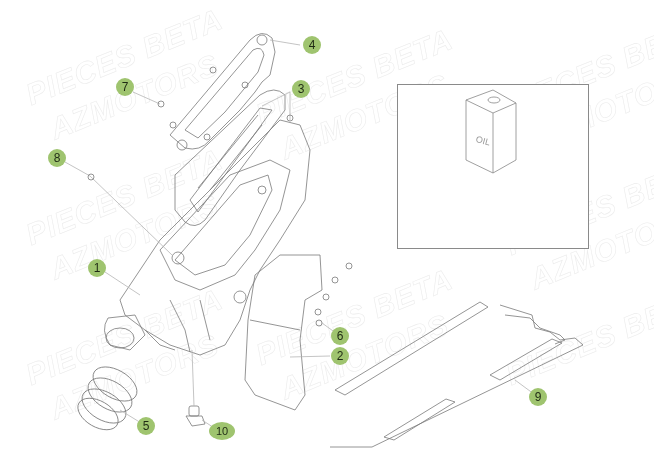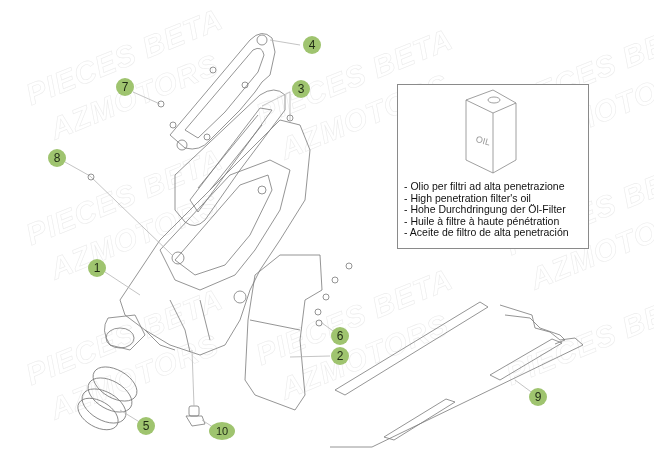--- a/index.html
+++ b/index.html
@@ -122,27 +122,20 @@
   </svg>
 
   <div class="info-box">
     <svg width="190" height="95" viewBox="0 0 190 95" fill="none" stroke="#888" stroke-width="0.8">
       <path d="M68,15 L95,5 L118,18 L118,75 L95,88 L68,75 Z"></path>
       <path d="M68,15 L95,28 L118,18"></path>
       <line x1="95" y1="28" x2="95" y2="88"></line>
       <ellipse cx="96" cy="15" rx="6" ry="3"></ellipse>
       <text x="78" y="58" font-size="9" fill="#999" stroke="none" font-family="Liberation Sans, sans-serif" transform="rotate(15 82 55)">OIL</text>
     </svg>
-    <div class="info-lines">
-      <div>- Olio per filtri ad alta penetrazione</div>
-      <div>- High penetration filter's oil</div>
-      <div>- Hohe Durchdringung der Öl-Filter</div>
-      <div>- Huile à filtre à haute pénétration</div>
-      <div>- Aceite de filtro de alta penetración</div>
-    </div>
   </div>
 
   <div class="callout" style="left:88px;top:259px;">1</div>
   <div class="callout" style="left:331px;top:347px;">2</div>
   <div class="callout" style="left:292px;top:80px;">3</div>
   <div class="callout" style="left:303px;top:36px;">4</div>
   <div class="callout" style="left:137px;top:417px;">5</div>
   <div class="callout" style="left:331px;top:327px;">6</div>
   <div class="callout" style="left:116px;top:78px;">7</div>
   <div class="callout" style="left:48px;top:149px;">8</div>

